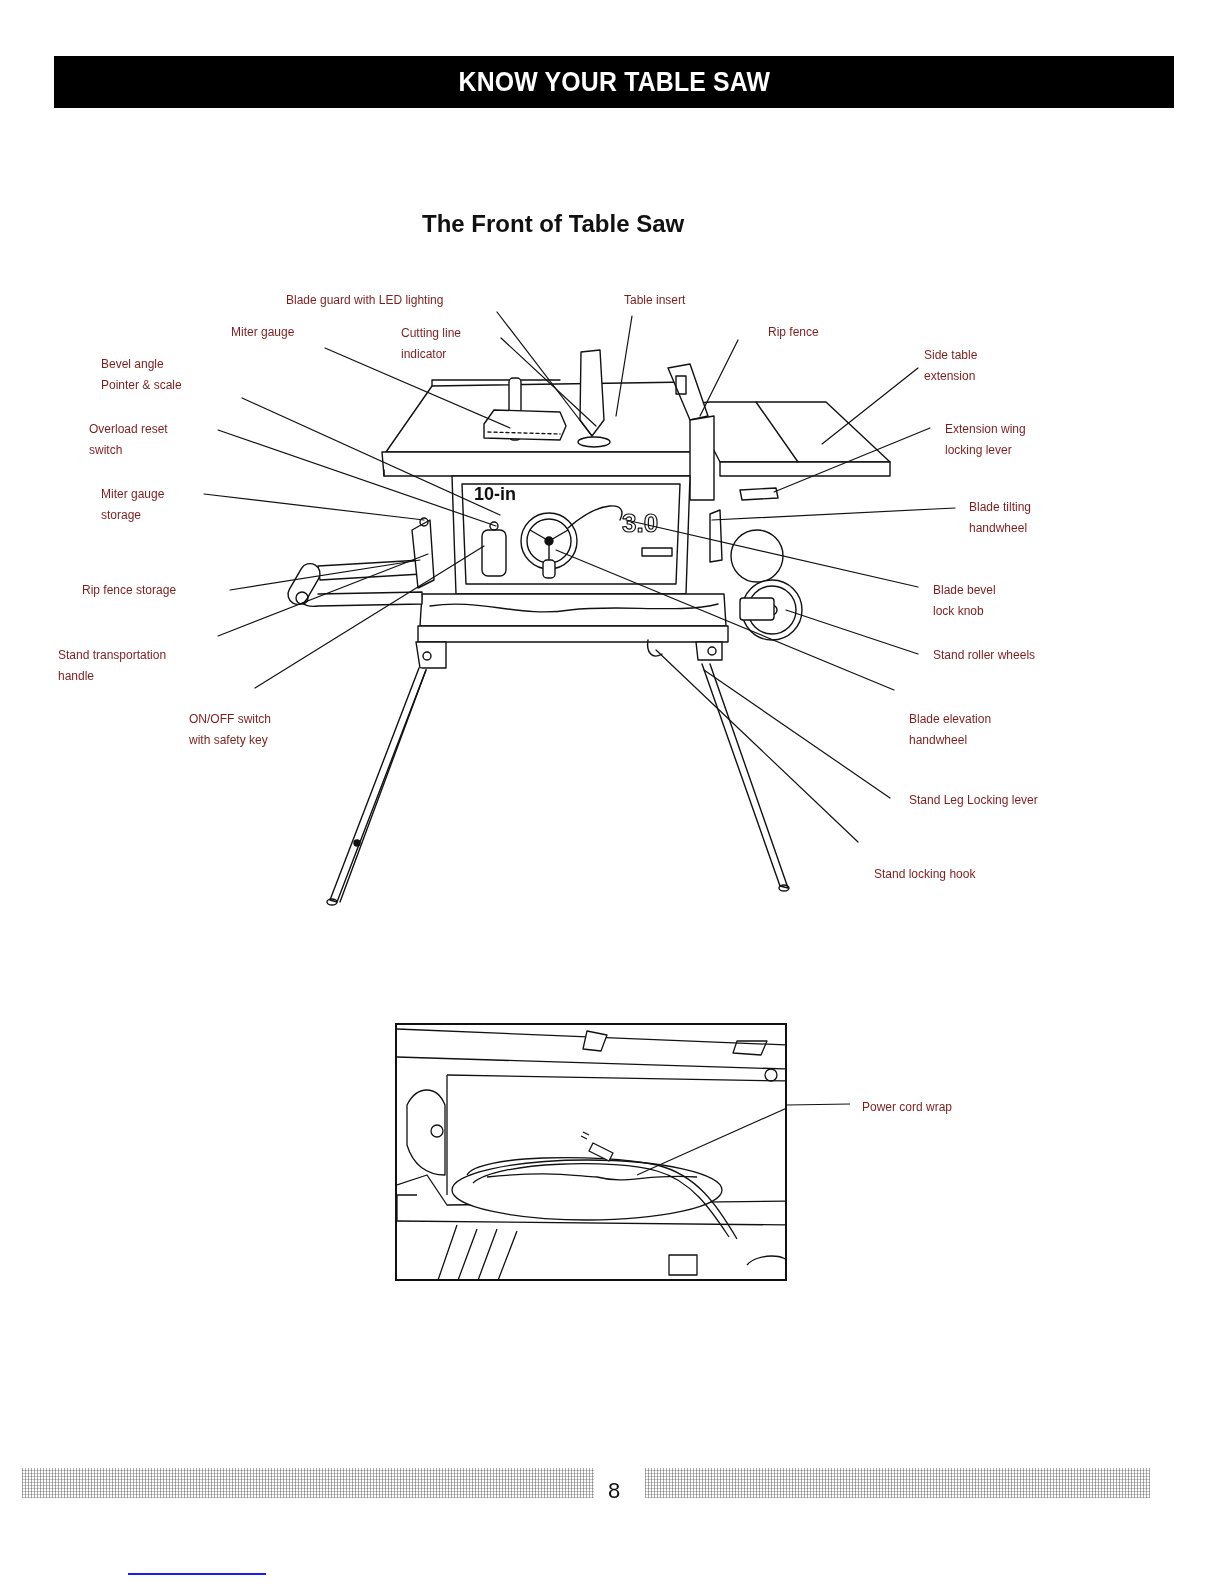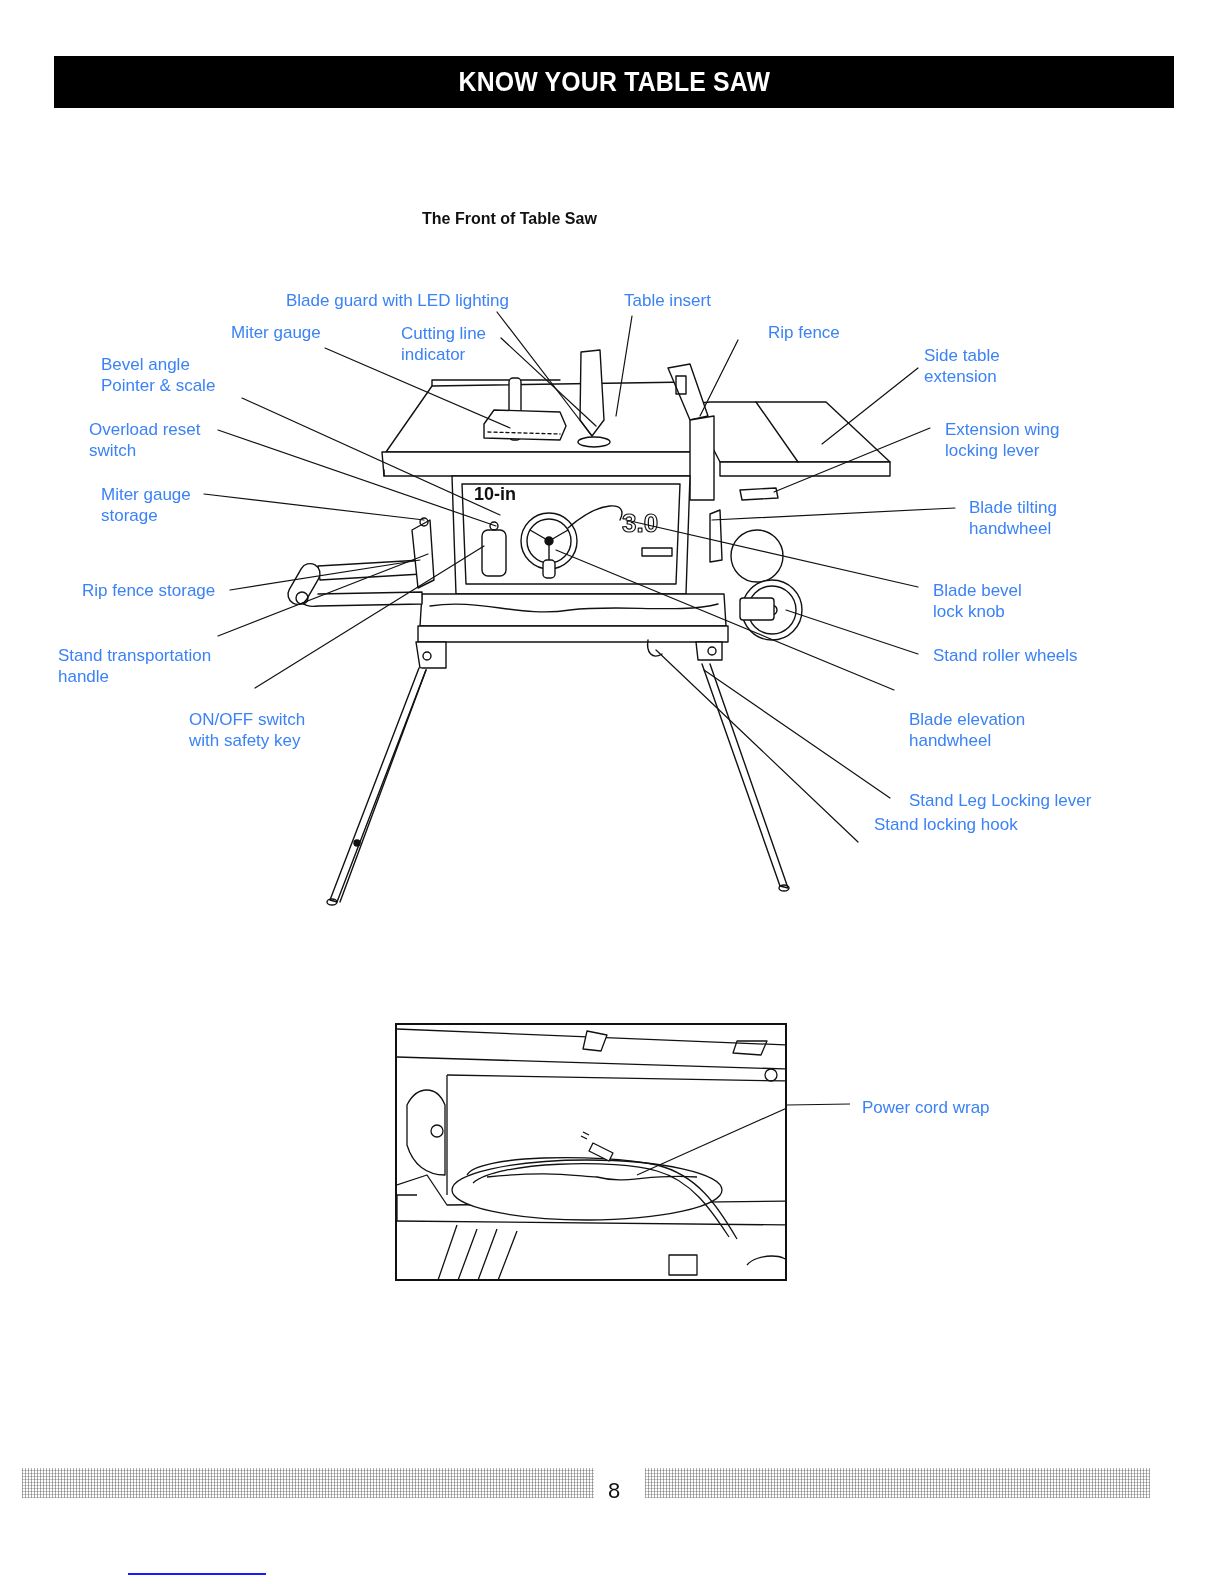--- a/index.html
+++ b/index.html
@@ -2,22 +2,22 @@
 <html><head>
   <meta charset="utf-8">
   <style>
     html, body { margin:0; padding:0; background:#ffffff; }
     body { width:1224px; height:1584px; position:relative; overflow:hidden;
            font-family:"Liberation Sans", sans-serif; color:#111; }
     .banner { position:absolute; left:54px; top:56px; width:1120px; height:52px;
               background:#000; color:#fff; display:flex; align-items:center; justify-content:center; }
     .banner span { font-family:"Liberation Sans", sans-serif; font-weight:bold; font-size:27px;
                    letter-spacing:0.2px; transform:scaleX(0.92); display:inline-block; }
-    .section-title { position:absolute; font-weight:bold; font-size:16px; color:#111; white-space:nowrap; }
-    .label { position:absolute; font-size:17px; line-height:21px; color:#3b82f6; white-space:pre; }
+    .section-title { position:absolute; font-weight:bold; font-size:24px; color:#111; white-space:nowrap; }
+    .label { position:absolute; font-size:12px; line-height:21px; color:#7f1d1d; white-space:pre; }
     .label.center { text-align:left; }
     svg.diagram { position:absolute; left:0; top:0; }
     .rear-frame { position:absolute; left:395px; top:1023px; width:392px; height:258px;
                   border:2px solid #111; box-sizing:border-box; overflow:hidden; background:#fff; }
     .footer-bar { position:absolute; top:1468px; height:30px;
                   background:
                     repeating-linear-gradient(90deg, #999 0 1px, #fff 1px 3px),
                     repeating-linear-gradient(0deg, #bbb 0 1px, #fff 1px 3px);
                   background-blend-mode:multiply; opacity:0.8; }
     .page-num { position:absolute; left:608px; top:1478px; font-size:22px; color:#111; }
@@ -177,21 +177,21 @@
 <div class="label" style="left:933px; top:580px;">Blade bevel
 lock knob</div>
 <div class="label center" style="left:58px; top:645px; width:160px;">Stand transportation
 handle</div>
 <div class="label" style="left:933px; top:645px;">Stand roller wheels</div>
 <div class="label" style="left:189px; top:709px;">ON/OFF switch
 with safety key</div>
 <div class="label" style="left:909px; top:709px;">Blade elevation
 handwheel</div>
 <div class="label" style="left:909px; top:790px;">Stand Leg Locking lever</div>
-<div class="label" style="left:874px; top:814px;">Stand locking hook</div>
+<div class="label" style="left:874px; top:864px;">Stand locking hook</div>
 
 <div class="section-title" style="left:475px; top:1039px;">The Rear of Table Saw</div>
 
 <div class="rear-frame">
   <svg width="392" height="258" viewBox="0 0 392 258" fill="none" stroke="#111" stroke-width="1.3" stroke-linejoin="round">
     <path d="M0 4 L390 20"></path>
     <path d="M0 32 L390 44"></path>
     <path d="M190 6 L210 10 L204 26 L186 24 Z" fill="#fff"></path>
     <path d="M340 16 L370 16 L364 30 L336 28 Z"></path>
     <path d="M50 50 L392 56"></path>

